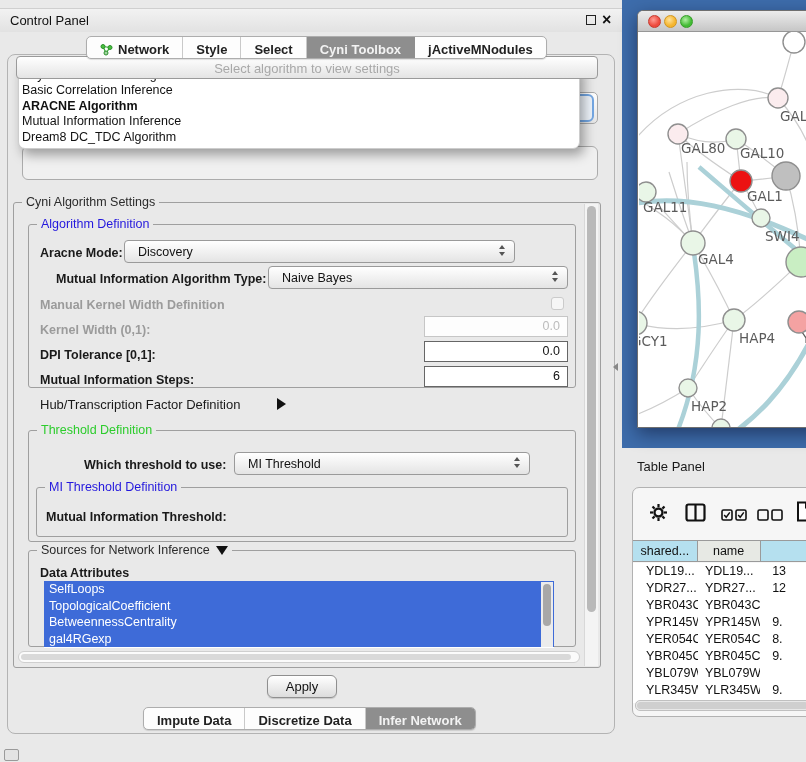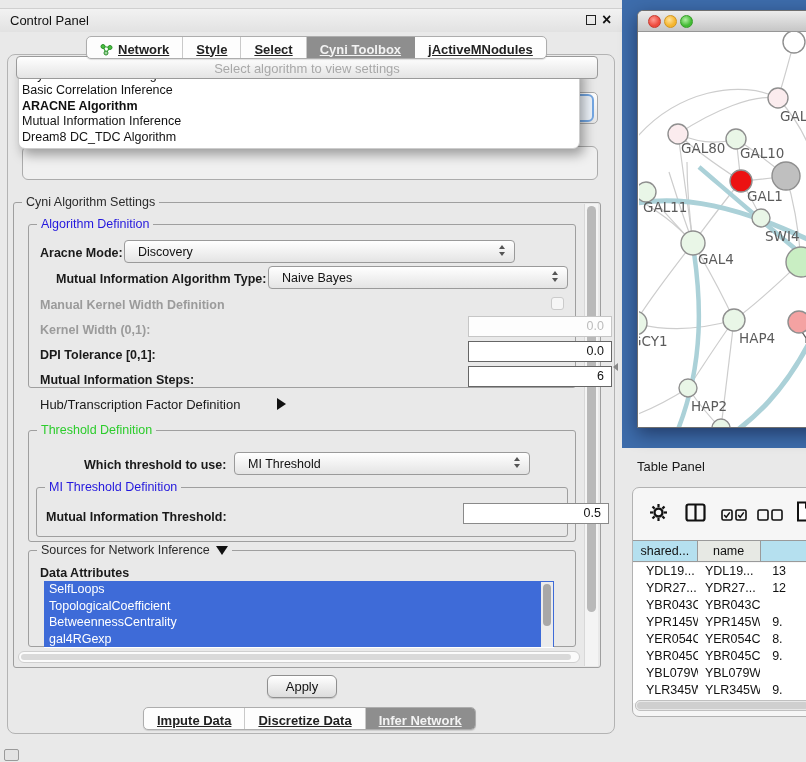--- a/index.html
+++ b/index.html
@@ -11,21 +11,21 @@
   .cp-titlebar { position:absolute; left:0; top:8px; width:622px; height:24px;
     background:linear-gradient(#f2f2f2,#e2e2e2); border-top:1px solid #cfcfcf;padding-left:8px; }
   .cp-title { position:absolute; left:10px; top:4px; font-size:13px; color:#111; }
   .float-btn { position:absolute; left:586px; top:6px; width:10px; height:10px; border:1.5px solid #222; background:transparent; }
   .close-btn { position:absolute; left:602px; top:1px; font-size:16px; font-weight:bold; color:#111; line-height:20px; }
 
   
   .segbar { position:absolute; display:flex; background:#fdfdfd; border:1px solid #adadad;
     border-radius:5px; overflow:hidden; height:23px; box-shadow:0 1px 1px rgba(0,0,0,.12); }
   .seg { padding:3px 13px 0 13px; font-size:13px; font-weight:bold; color:#222;
-    border-right:1px solid #c9c9c9; display:flex; align-items:center; gap:5px; height:100%;text-decoration:underline; }
+    border-right:1px solid #c9c9c9; display:flex; align-items:center; gap:5px; height:100%; }
   .seg:last-child { border-right:none; }
   .seg.sel { background:#8e8e8e; color:#f3f3f3; border-right-color:#8e8e8e; }
   .tabicon { display:inline-flex; }
 
   
   .cp-body { position:absolute; left:7px; top:54px; width:608px; height:680px;
     border:1px solid #b3b3b3; border-radius:8px; background:#e9e9e9; }
 
   .combo { position:absolute; border:1px solid #9a9a9a; border-radius:4px;
     background:linear-gradient(#ffffff,#e4e4e4); font-size:12.5px; color:#111; height:23px; }
@@ -47,21 +47,21 @@
   .legend { position:absolute; top:-8px; left:8px; background:#e9e9e9; padding:0 4px;
     font-size:12.5px; color:#2b2b2b; white-space:nowrap; }
   .legend.blue { color:#2317dd; }
   .legend.green { color:#2ccc2c; }
 
   .lbl { position:absolute; font-size:12.5px; font-weight:bold; color:#1a1a1a; white-space:nowrap; }
   .lbl.dis { color:#9b9b9b; }
   .lbl.norm { font-weight:normal; font-size:13px; }
 
   .field { position:absolute; background:#fff; border:1px solid #666; font-size:12.5px;
-    text-align:right; padding:2px 7px 0 6px; color:#111; height:21px;margin-left:44px; }
+    text-align:right; padding:2px 7px 0 6px; color:#111; height:21px; }
   .field.dis { border-color:#c6c6c6; color:#bcbcbc; background:#fdfdfd; }
   .field.mid { border-color:#8a8a8a; }
 
   .cb { position:absolute; width:13px; height:13px; border:1px solid #cbcbcb; border-radius:3px; background:#f6f6f6; }
 
   .tri-right { display:inline-block; width:0; height:0; border-top:6px solid transparent;
     border-bottom:6px solid transparent; border-left:9px solid #111; position:absolute; }
   .tri-down { display:inline-block; width:0; height:0; border-left:6px solid transparent;
     border-right:6px solid transparent; border-top:9px solid #111; margin-left:6px; vertical-align:middle; }
 
@@ -217,21 +217,20 @@
     <div class="val">MI Threshold</div>
     <div class="spin">
         <div class="up"></div>
         <div class="dn"></div>
       </div>
   </div>
   <div class="groupbox" style="left:36px; top:487px; width:532px; height:50px;">
     <div class="legend blue">MI Threshold Definition</div>
   </div>
   <div class="lbl" style="left:46px; top:510px;">Mutual Information Threshold:</div>
-  <div class="field mid" style="left:419px; top:503px; width:146px;">0.5</div>
 
   <div class="groupbox" style="left:28px; top:550px; width:548px; height:97px;">
     <div class="legend"><span>Sources for Network Inference</span><span class="tri-down" style="border-top-color:#111;"></span></div>
   </div>
   <div class="lbl" style="left:40px; top:566px;">Data Attributes</div>
   <div class="attr-list" id="attr-list" style="left:44px; top:581px; width:510px; height:67px;">
       <div class="attr-item">SelfLoops</div>
       <div class="attr-item">TopologicalCoefficient</div>
       <div class="attr-item">BetweennessCentrality</div>
       <div class="attr-item">gal4RGexp</div>

